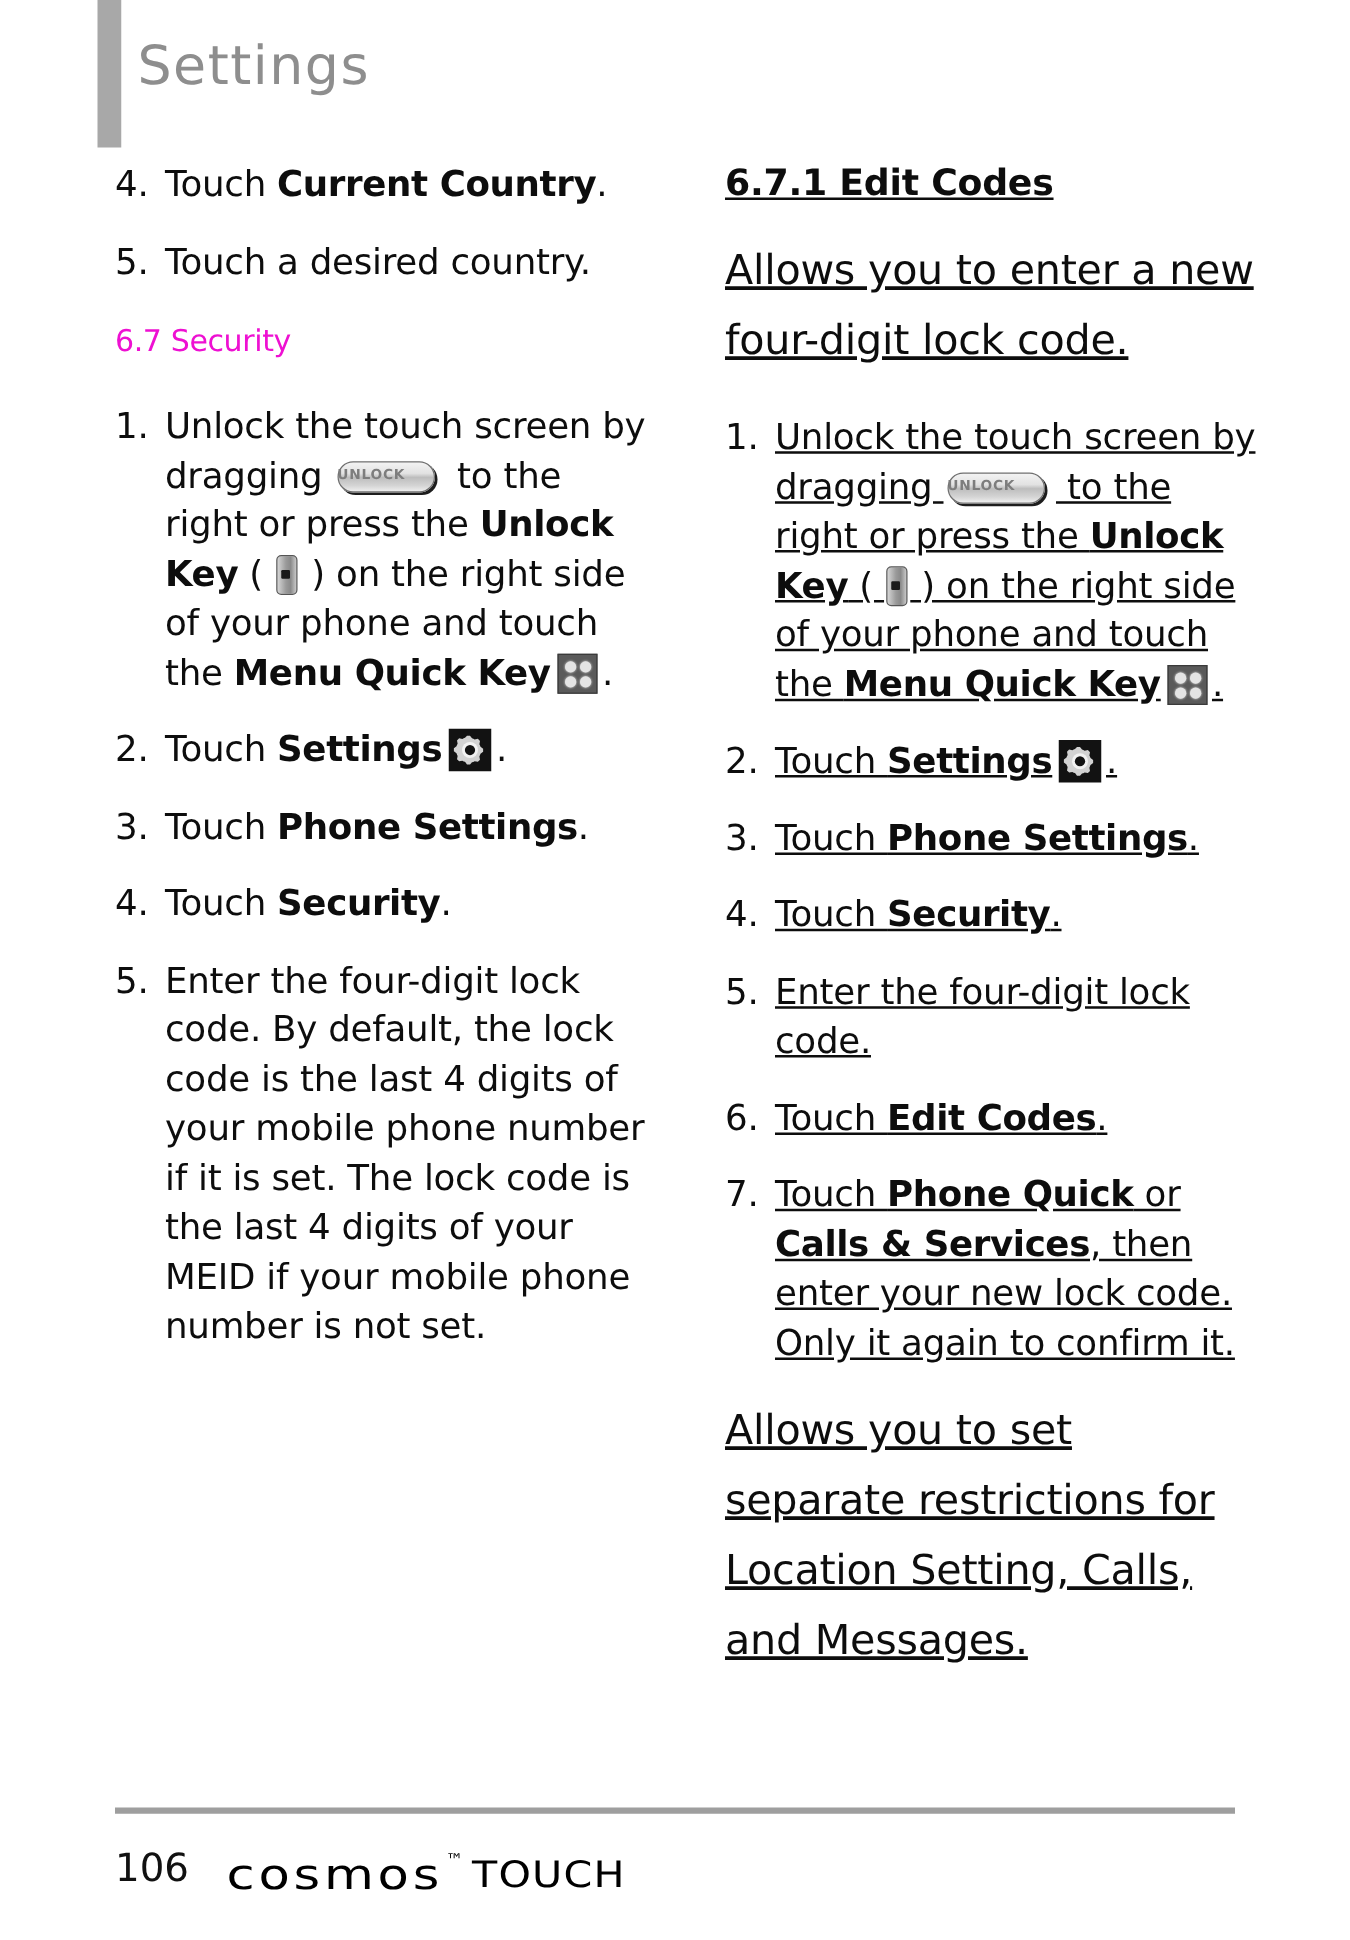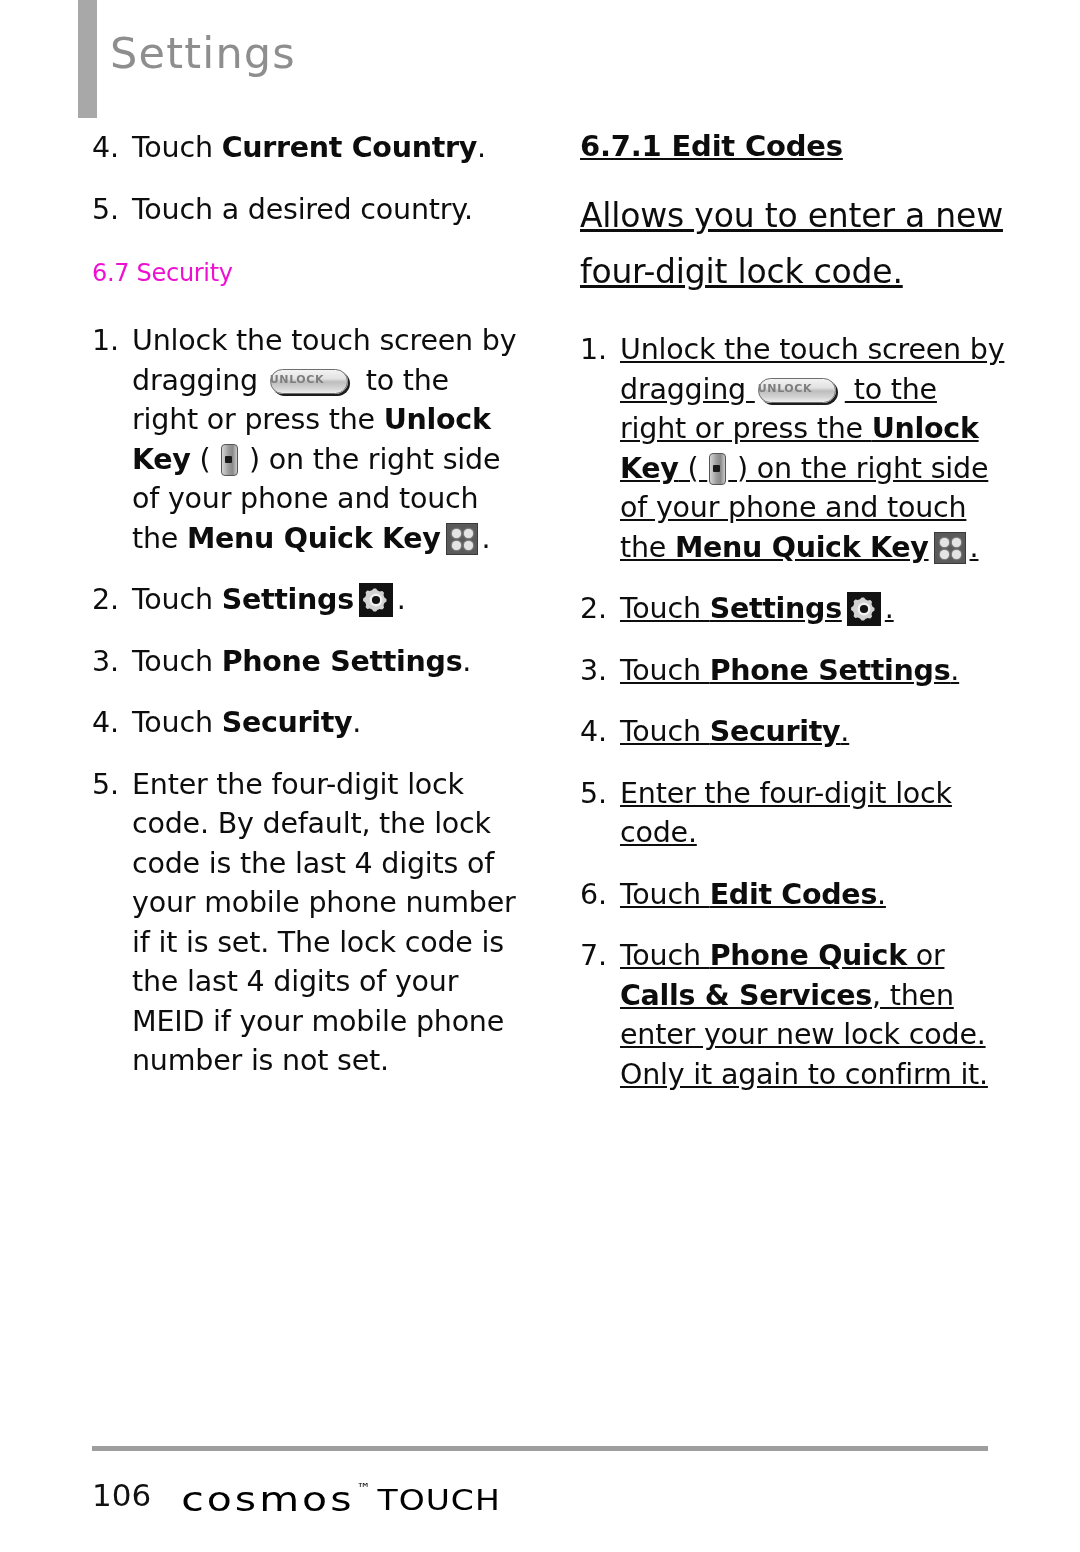--- a/index.html
+++ b/index.html
@@ -365,20 +365,21 @@
 
     <div class="numitem">
       <span class="num">6.</span><span>Touch </span><span class="b">Edit Codes</span><span>.</span>
     </div>
 
     <div class="numitem">
       <span class="num">7.</span><span>Touch </span><span class="b">Phone Quick</span><span> or </span><span class="b">Calls &amp; Services</span><span>, then enter your new lock code. Only it again to confirm it.</span>
     </div>
 
 
+    <p class="para">Allows you to set separate restrictions for Location Setting, Calls, and Messages.</p>
 
   </div>
 </div>
 
 <div class="footer">
   <div class="footer-rule"></div>
   <div class="footer-row">
     <span class="page-num">106</span>
     <span class="brand">
       <span class="brand-cosmos">cosmos</span>

